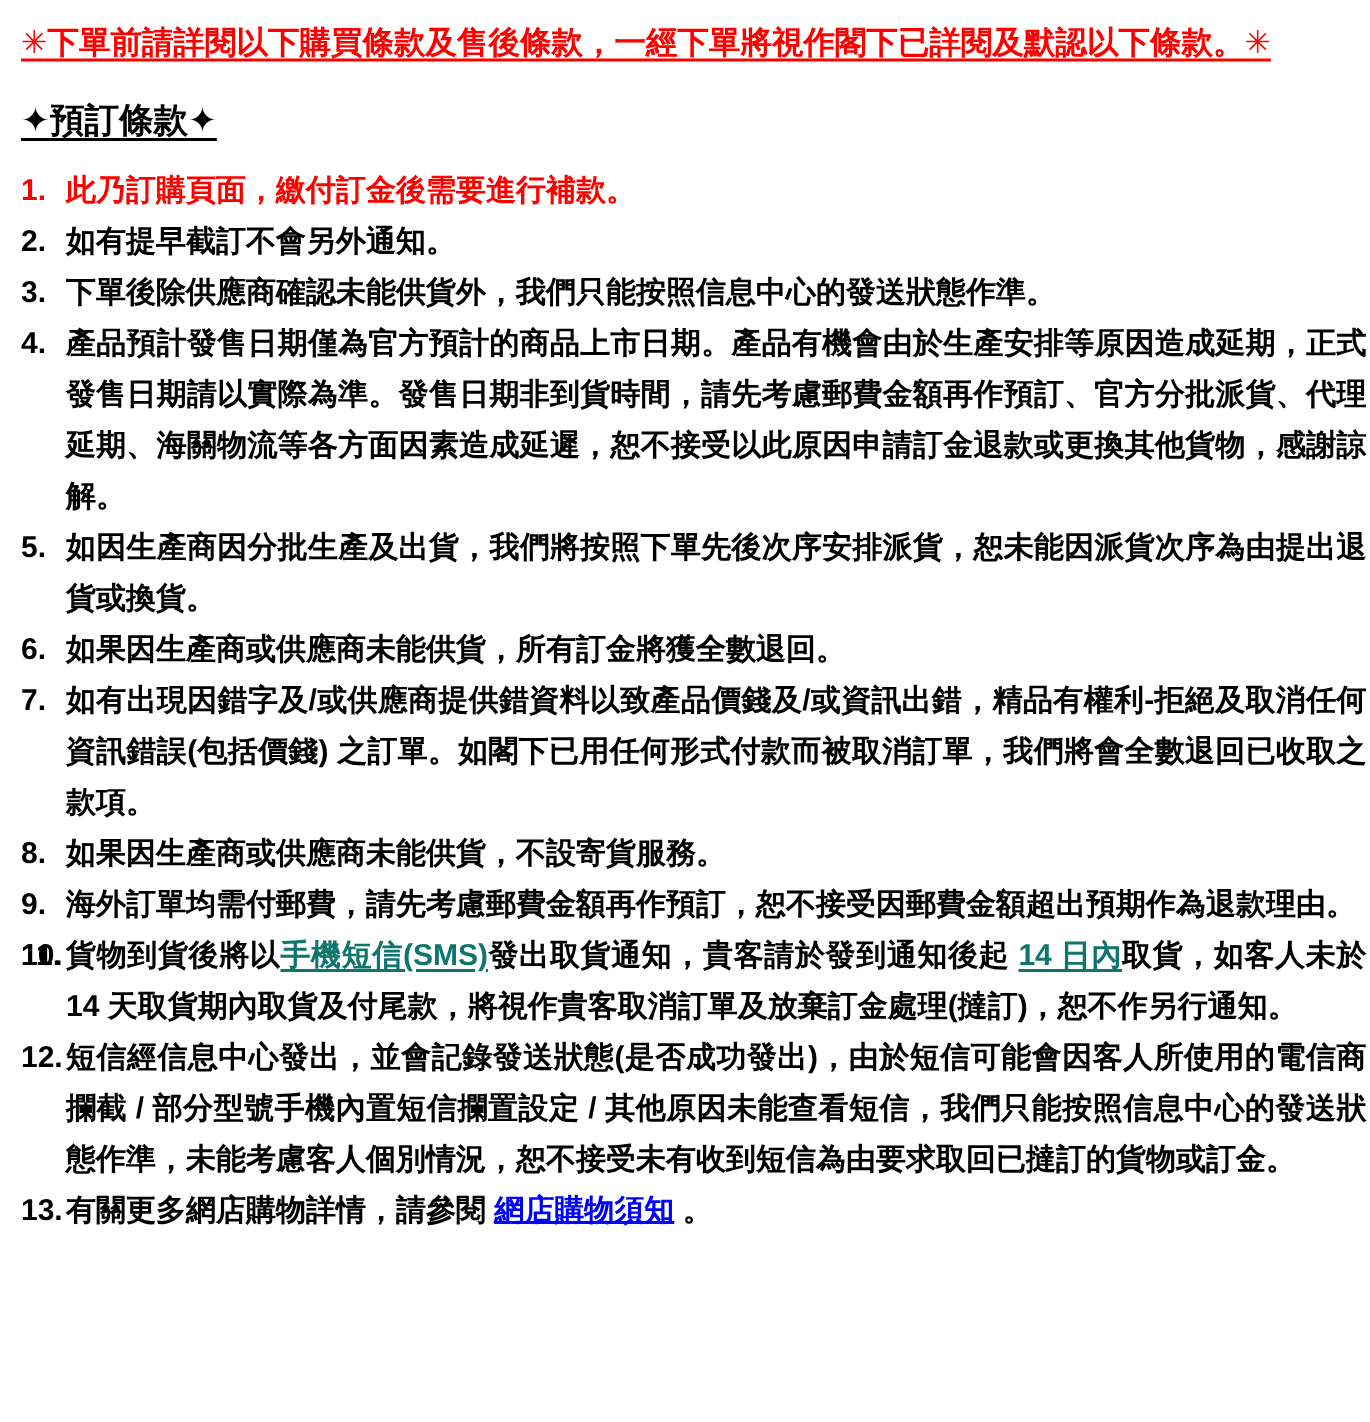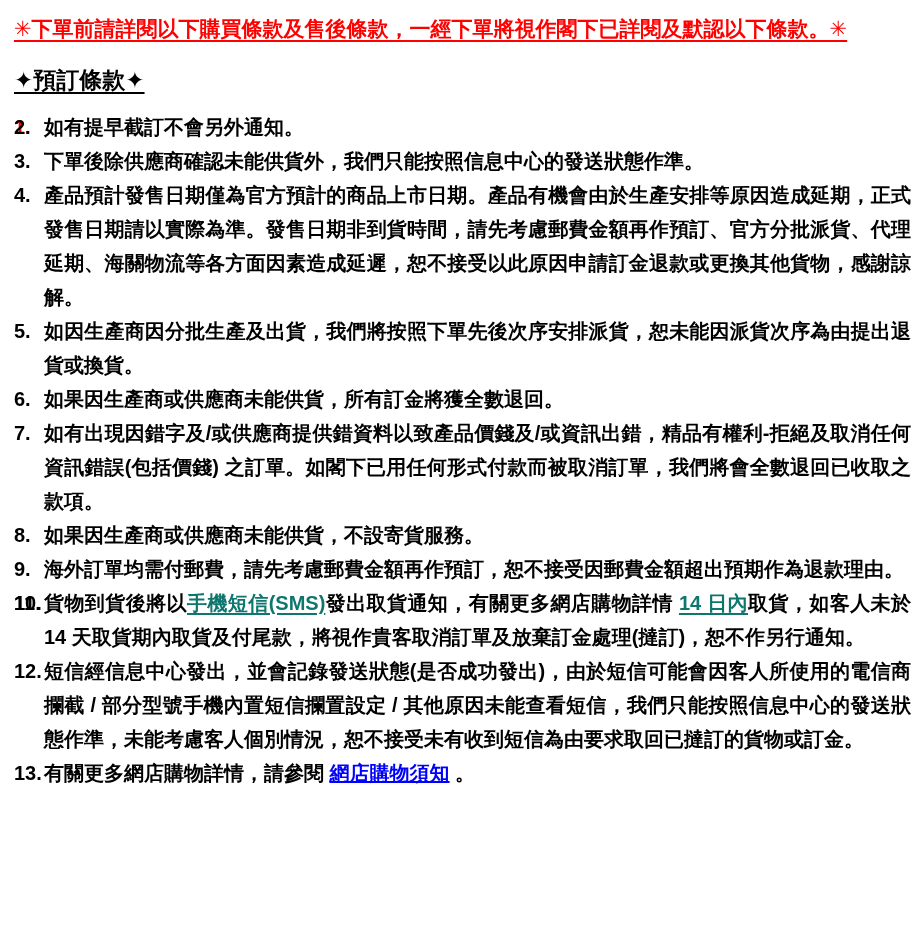--- a/index.html
+++ b/index.html
@@ -72,27 +72,27 @@
 </style>
 </head>
 <body>
 
 <div class="page">
   <div class="notice">✳下單前請詳閱以下購買條款及售後條款，一經下單將視作閣下已詳閱及默認以下條款。✳</div>
 
   <div class="section-title">✦預訂條款✦</div>
 
   <ol class="terms" id="terms-list">
-      <li class="red-item"><span class="num">1.</span></li>
+      <li class="red-item"><span class="num">1.</span><span class="content"><span>此乃訂購頁面，繳付訂金後需要進行補款。</span></span></li>
       <li><span class="num">2.</span><span class="content"><span>如有提早截訂不會另外通知。</span></span></li>
       <li><span class="num">3.</span><span class="content"><span>下單後除供應商確認未能供貨外，我們只能按照信息中心的發送狀態作準。</span></span></li>
       <li><span class="num">4.</span><span class="content"><span>產品預計發售日期僅為官方預計的商品上市日期。產品有機會由於生產安排等原因造成延期，正式發售日期請以實際為準。發售日期非到貨時間，請先考慮郵費金額再作預訂、官方分批派貨、代理延期、海關物流等各方面因素造成延遲，恕不接受以此原因申請訂金退款或更換其他貨物，感謝諒解。</span></span></li>
       <li><span class="num">5.</span><span class="content"><span>如因生產商因分批生產及出貨，我們將按照下單先後次序安排派貨，恕未能因派貨次序為由提出退貨或換貨。</span></span></li>
       <li><span class="num">6.</span><span class="content"><span>如果因生產商或供應商未能供貨，所有訂金將獲全數退回。</span></span></li>
       <li><span class="num">7.</span><span class="content"><span>如有出現因錯字及/或供應商提供錯資料以致產品價錢及/或資訊出錯，精品有權利-拒絕及取消任何資訊錯誤(包括價錢) 之訂單。如閣下已用任何形式付款而被取消訂單，我們將會全數退回已收取之款項。</span></span></li>
       <li><span class="num">8.</span><span class="content"><span>如果因生產商或供應商未能供貨，不設寄貨服務。</span></span></li>
       <li><span class="num">9.</span><span class="content"><span>海外訂單均需付郵費，請先考慮郵費金額再作預訂，恕不接受因郵費金額超出預期作為退款理由。</span></span></li>
       <li><span class="num">10.</span></li>
-      <li><span class="num">11.</span><span class="content"><span>貨物到貨後將以</span><span class="hl">手機短信(SMS)</span><span>發出取貨通知，有關更多網店購物詳情 </span><span class="hl">14 日內</span><span>取貨，如客人未於 14 天取貨期內取貨及付尾款，將視作貴客取消訂單及放棄訂金處理(撻訂)，恕不作另行通知。</span></span></li>
+      <li><span class="num">11.</span><span class="content"><span>貨物到貨後將以</span><span class="hl">手機短信(SMS)</span><span>發出取貨通知，貴客請於發到通知後起 </span><span class="hl">14 日內</span><span>取貨，如客人未於 14 天取貨期內取貨及付尾款，將視作貴客取消訂單及放棄訂金處理(撻訂)，恕不作另行通知。</span></span></li>
       <li><span class="num">12.</span><span class="content"><span>短信經信息中心發出，並會記錄發送狀態(是否成功發出)，由於短信可能會因客人所使用的電信商攔截 / 部分型號手機內置短信攔置設定 / 其他原因未能查看短信，我們只能按照信息中心的發送狀態作準，未能考慮客人個別情況，恕不接受未有收到短信為由要求取回已撻訂的貨物或訂金。</span></span></li>
       <li><span class="num">13.</span><span class="content"><span>有關更多網店購物詳情，請參閱 </span><a class="link" href="#">網店購物須知</a><span> 。</span></span></li>
     </ol>
 </div>
 
 </body></html>

